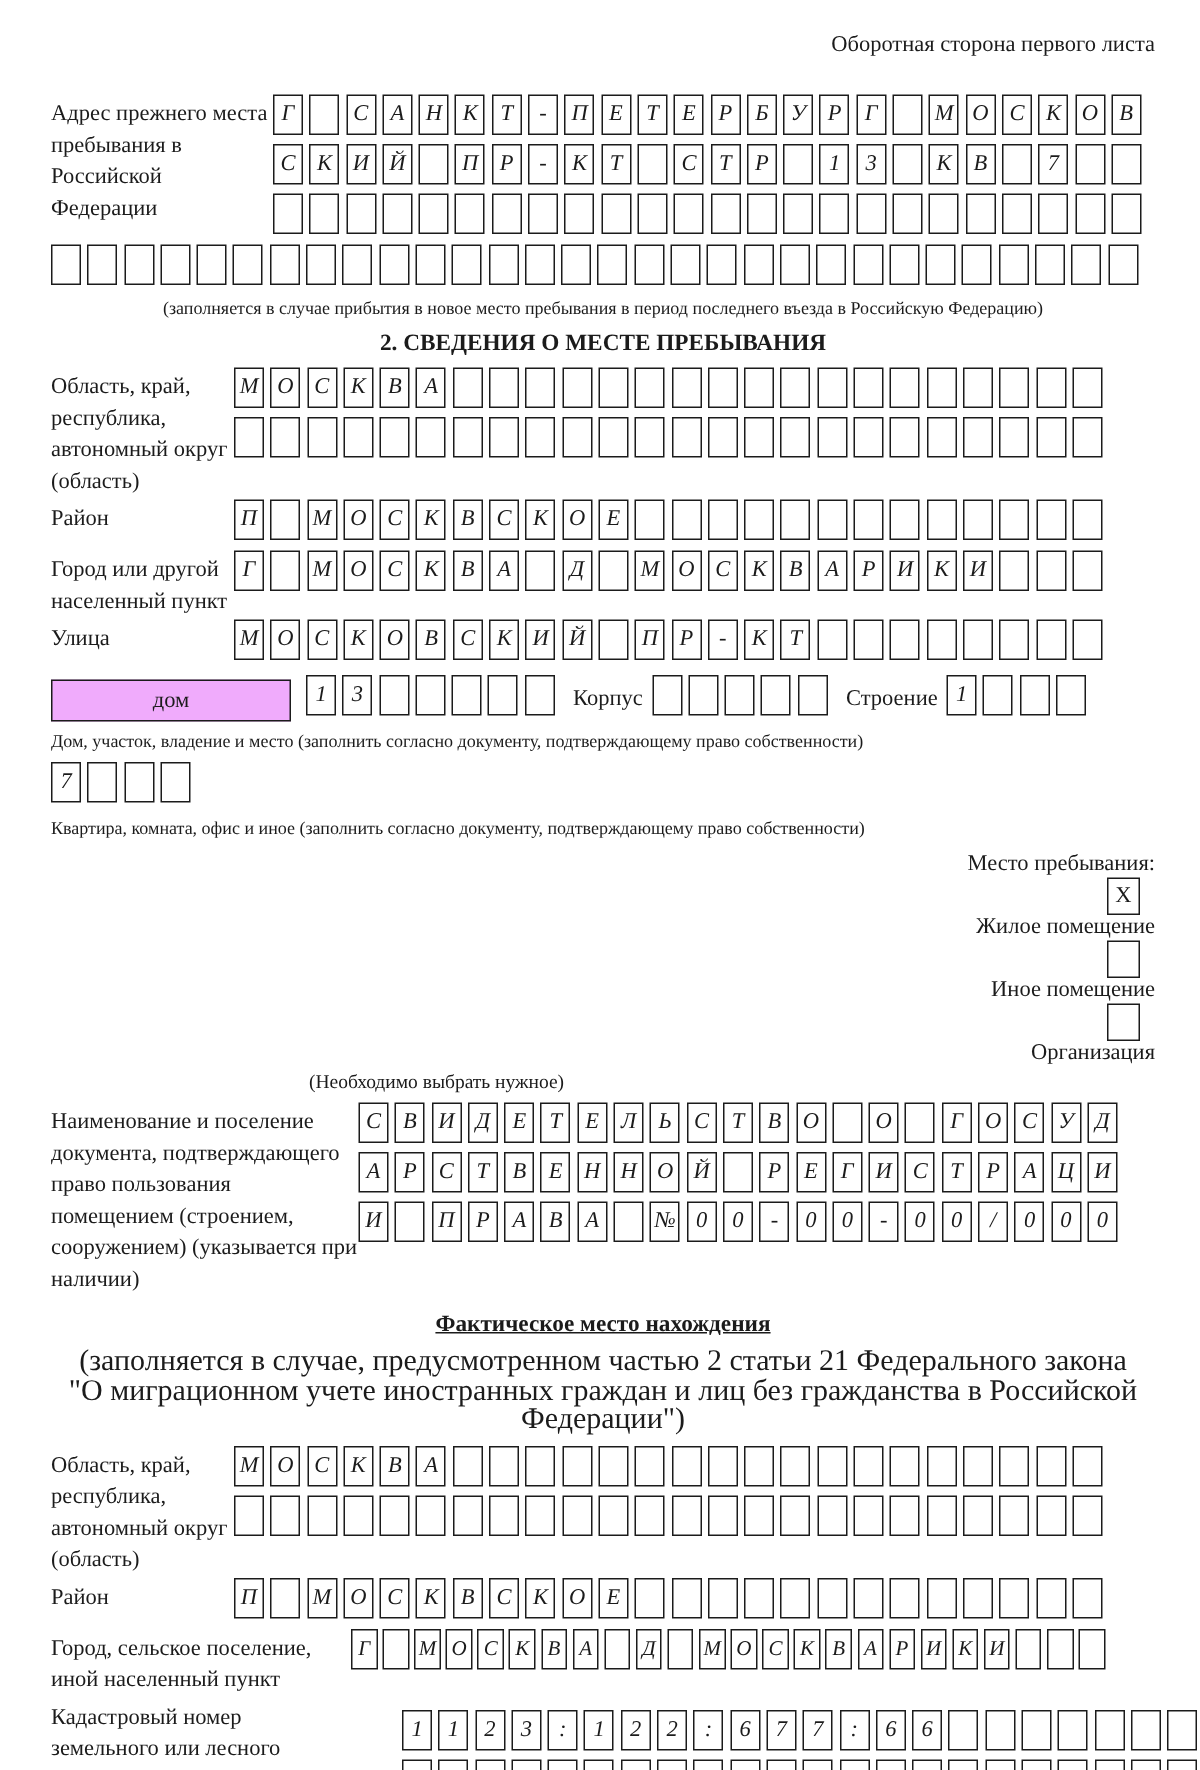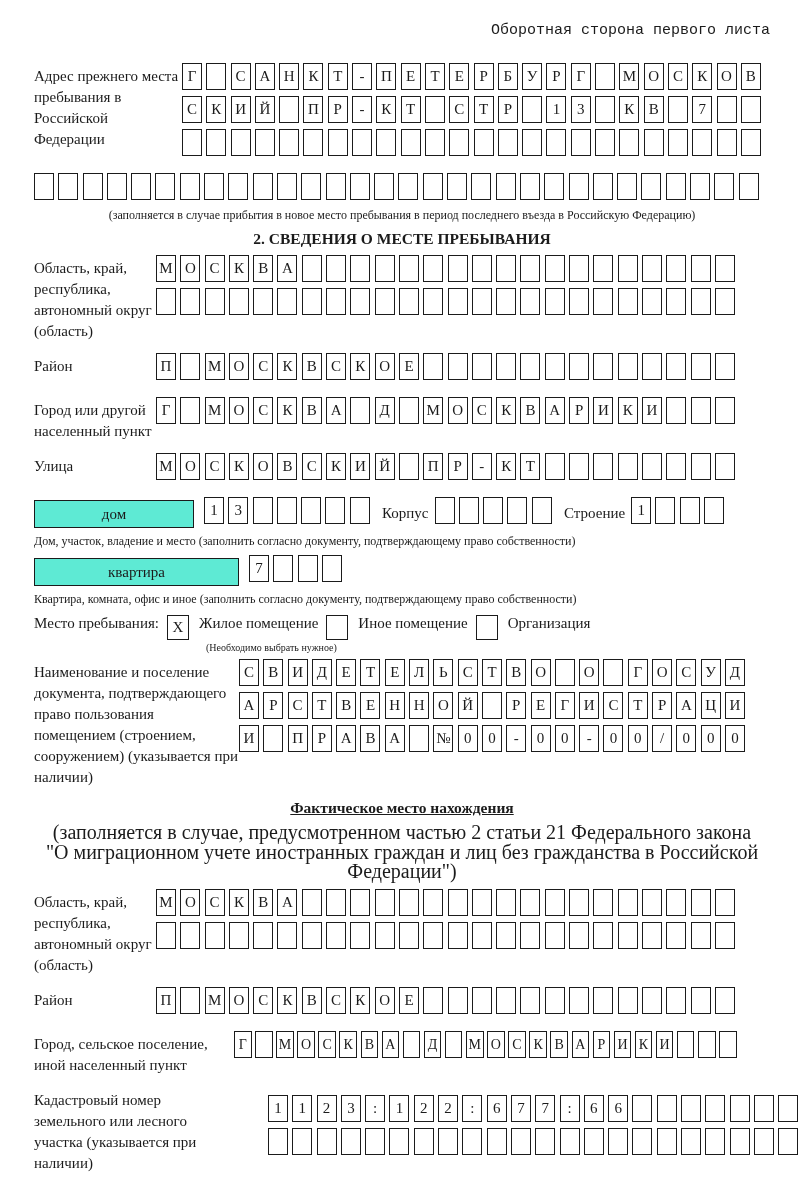--- a/index.html
+++ b/index.html
@@ -4,60 +4,60 @@
 <style>
   * { box-sizing: border-box; }
   html,body { margin:0; padding:0; background:#ffffff; }
   body {
     width:800px; height:1180px;
     font-family:"Liberation Serif","DejaVu Serif",serif;
     color:#1b1b1b; font-size:15px; overflow:hidden;
   }
   .page { padding:12px 30px 0 34px; }
 
-  .header-note { text-align:right; margin:10px 0 24px; font-size:15px;font-family:Liberation Mono, monospace; }
+  .header-note { text-align:right; margin:10px 0 24px; font-size:15px; }
 
-  .row-group { display:flex; align-items:flex-start; margin-bottom:11px; }
+  .row-group { display:flex; align-items:flex-start; margin-bottom:1px; }
   .label { line-height:21px; padding-top:3px; }
   .w148 { width:148px; flex:none; }
   .w122 { width:122px; flex:none; }
   .w205 { width:205px; flex:none; }
   .w200 { width:200px; flex:none; }
   .rows { flex:1; min-width:0; }
 
-  .cellrow { white-space:nowrap; margin-bottom:3px; height:30px; }
+  .cellrow { white-space:nowrap; margin-bottom:3px; height:30px;font-style:italic; }
   .cell {
     display:inline-block; width:20px; height:27px;
     border:1.5px solid #1b1b1b; margin-right:4.3px;
     text-align:center; line-height:25px; font-size:15px; vertical-align:top;
     background:#fff;
   }
   .cellrow.compact .cell { width:17.5px; margin-right:3.6px; font-size:14px; }
 
   .caption { font-size:12px; line-height:19px; }
   .caption.center { text-align:center; margin:2px 0 5px; }
   .section-title { text-align:center; font-weight:bold; font-size:15.5px; margin:3px 0 7px; }
 
   .inline-row { display:flex; align-items:center; margin:4px 0 2px; }
   .widebox {
     display:inline-block; border:1.5px solid #1b1b1b; height:28px;
-    line-height:26px; text-align:center; vertical-align:top; background:#5eead4; flex:none;
+    line-height:26px; text-align:center; vertical-align:top; background:#f0abfc; flex:none;
   }
   .box-dom { width:160px; margin-right:10px; }
   .box-kvartira { width:205px; margin-right:10px; }
   .inline-cells { white-space:nowrap; flex:none; }
   .inline-label { flex:none; margin:0 6px 0 8px; }
 
   .checkbox {
     display:inline-block; width:22px; height:25px;
     border:1.5px solid #1b1b1b; text-align:center; line-height:23px;
     vertical-align:middle; margin:0 10px 0 8px; background:#fff; flex:none;
   }
-  .mesto-row { display:flex; align-items:flex-start; margin:6px 0 2px; }
-  .hint { font-size:10px; padding-left:172px; margin-bottom:6px; }
+  .mesto-row { display:flex; align-items:flex-end; margin:6px 0 2px;flex-direction:column; }
+  .hint { font-size:13px; padding-left:172px; margin-bottom:6px; }
 
   .fact-title { text-align:center; font-weight:bold; font-size:15.5px; margin:10px 0 6px;text-decoration:underline; }
   .fact-caption { text-align:center; font-size:20px; line-height:19.5px; }
   .fact-captions { margin-bottom:7px; }
 
   .mark-wrap { width:402px; margin-left:auto; margin-top:2px; }
   .mark-box { width:374px; height:176px; border:2px solid #1b1b1b; margin:0 auto 7px; background:#fff; }
 
   .mt8 { margin-top:8px;padding-left:34px; }
 </style>
@@ -114,21 +114,20 @@
     <span class="widebox box-dom">дом</span>
     <span class="inline-cells cellrow"><span class="cell">1</span><span class="cell">3</span><span class="cell"></span><span class="cell"></span><span class="cell"></span><span class="cell"></span><span class="cell"></span></span>
     <span class="inline-label">Корпус</span>
     <span class="inline-cells cellrow"><span class="cell"></span><span class="cell"></span><span class="cell"></span><span class="cell"></span><span class="cell"></span></span>
     <span class="inline-label">Строение</span>
     <span class="inline-cells cellrow"><span class="cell">1</span><span class="cell"></span><span class="cell"></span><span class="cell"></span></span>
   </div>
   <div class="caption">Дом, участок, владение и место (заполнить согласно документу, подтверждающему право собственности)</div>
 
   <div class="inline-row">
-    <span class="widebox box-kvartira">квартира</span>
     <span class="inline-cells cellrow"><span class="cell">7</span><span class="cell"></span><span class="cell"></span><span class="cell"></span></span>
   </div>
   <div class="caption">Квартира, комната, офис и иное (заполнить согласно документу, подтверждающему право собственности)</div>
 
   <div class="mesto-row">
     <span>Место пребывания:</span>
     <span class="checkbox">X</span>
     <span>Жилое помещение</span>
     <span class="checkbox"></span>
     <span>Иное помещение</span>

